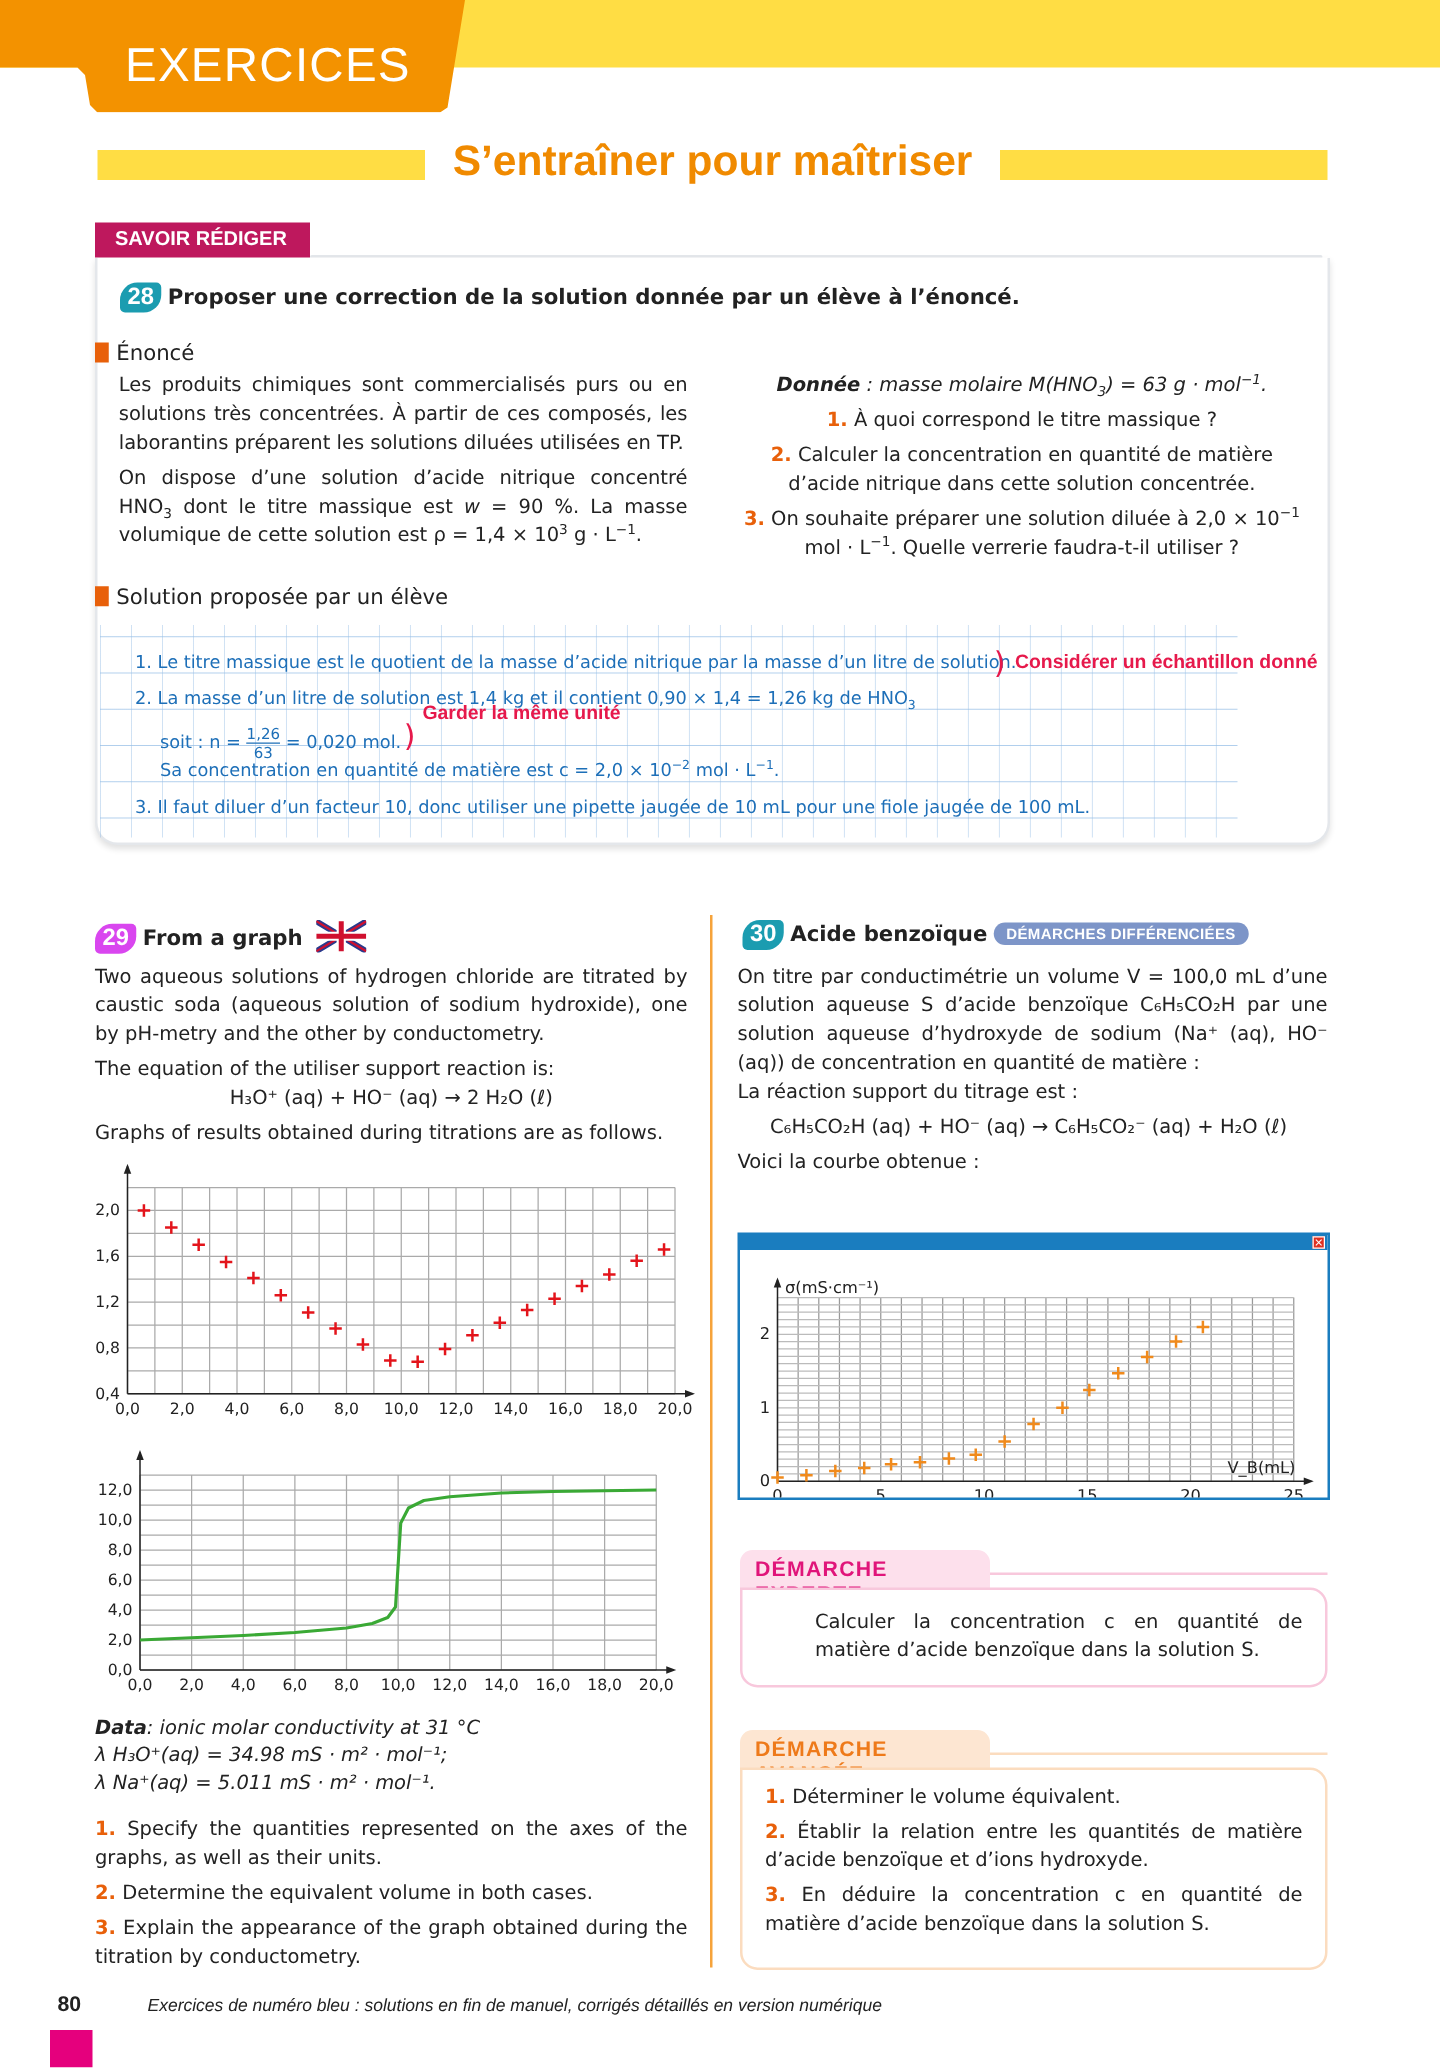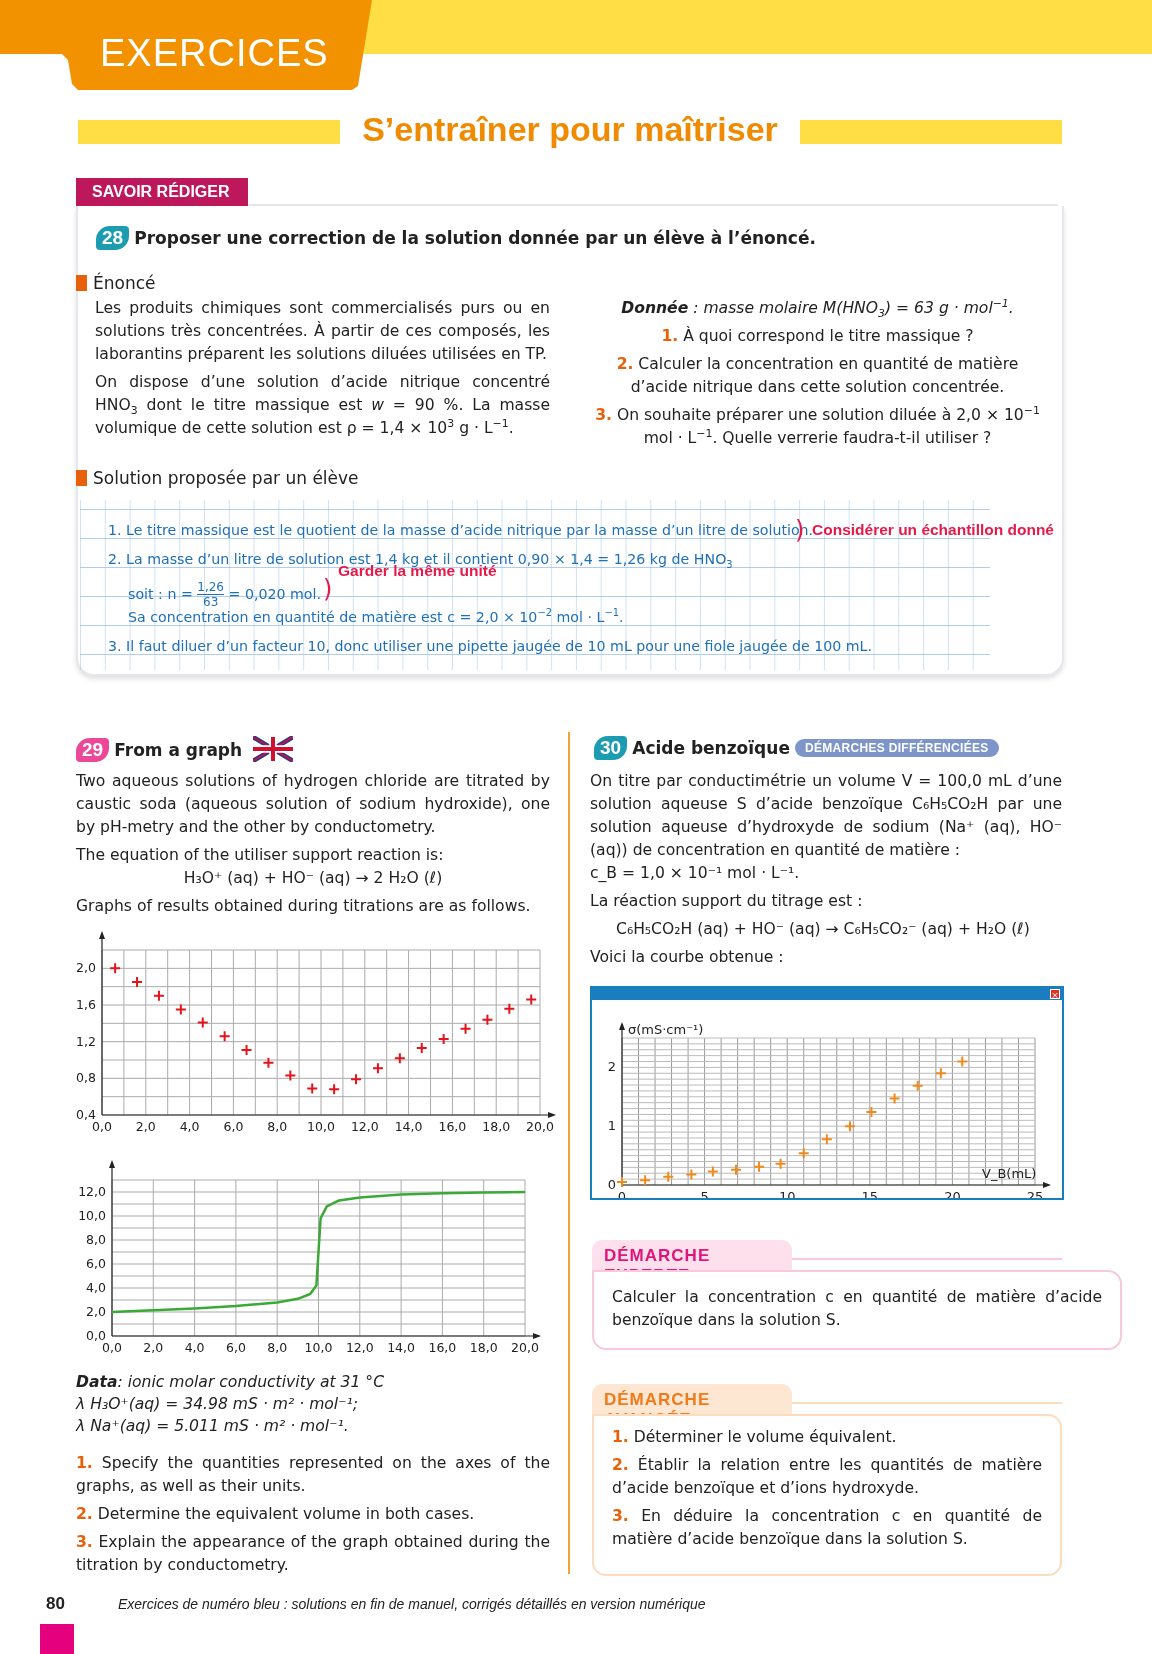--- a/index.html
+++ b/index.html
@@ -13,21 +13,21 @@
   .tab-ex-title { left: 100px; top: 32px; font-family: "Liberation Sans", sans-serif; font-size: 38px; color: #fff; letter-spacing: 1px; }
   .sub-bar { height: 24px; top: 120px; background: #ffdd44; }
   .sub-title { left: 350px; top: 110px; width: 440px; text-align: center; font-family: "Liberation Sans", sans-serif; font-weight: bold; font-size: 34px; color: #f08a00; }
   
   .sr-label { left: 76px; top: 178px; width: 172px; height: 28px; background: #be185d; color: #fff; font-family: "Liberation Sans", sans-serif; font-weight: bold; font-size: 16px; padding: 5px 16px; }
   .sr-box { left: 76px; top: 206px; width: 988px; height: 470px; border: 2px solid #e4e7eb; border-top: none; border-radius: 0 0 18px 18px; background: #fff;
             box-shadow: 0 3px 5px rgba(0,0,0,0.12); }
   .sr-box-topline { left: 248px; top: 204px; width: 810px; height: 3px; background: #e4e7eb; border-radius: 2px; }
   .num-badge { display: inline-block; color: #fff; font-family: "Liberation Sans", sans-serif; font-weight: bold; font-size: 19px; padding: 1px 6px; border-radius: 14px 4px 14px 4px; }
   .num-teal { background: #1b9cb0; }
-  .num-orange { background: #ec4899; }
+  .num-orange { background: #d946ef; }
   .ex-title { font-weight: bold; font-size: 17px; color: #222; }
   .sec-head { font-family: "DejaVu Sans", sans-serif; font-size: 17px; color: #222; }
   .sec-head .sq { display: inline-block; width: 11px; height: 16px; background: #e8600a; margin-right: 6px; vertical-align: -2px; }
   .txt { font-size: 15.6px; line-height: 23px; text-align: justify; color: #222; }
   .txt p { margin-bottom: 5px; }
   .ornum { color: #e8600a; font-weight: bold; }
   sub, sup { font-size: 0.7em; line-height: 0; }
   
   .grid-paper { left: 80px; top: 500px; width: 910px; height: 170px;
     background-image:
@@ -257,21 +257,20 @@
   <p><span class="ornum">3.</span><span> Explain the appearance of the graph obtained during the titration by conductometry.</span></p>
 </div>
 
 <div class="abs" style="left:594px;top:736px;">
   <span class="num-badge num-teal">30</span>
   <span class="ex-title">Acide benzoïque</span>
   <span class="pill">DÉMARCHES DIFFÉRENCIÉES</span>
 </div>
 <div class="abs txt" style="left:590px;top:770px;width:472px;">
   <p style="margin-bottom:0;">On titre par conductimétrie un volume V = 100,0 mL d’une solution aqueuse S d’acide benzoïque C₆H₅CO₂H par une solution aqueuse d’hydroxyde de sodium (Na⁺ (aq), HO⁻ (aq)) de concentration en quantité de matière :</p>
-  <p>c_B = 1,0 × 10⁻¹ mol · L⁻¹.</p>
   <p>La réaction support du titrage est :</p>
   <p style="padding-left:26px;">C₆H₅CO₂H (aq) + HO⁻ (aq) → C₆H₅CO₂⁻ (aq) + H₂O (ℓ)</p>
   <p>Voici la courbe obtenue :</p>
 </div>
 
 <div class="abs" style="left:590px;top:986px;width:474px;height:214px;border:2px solid #1a7dbf;background:#fff;">
   <div style="height:12px;background:#1a7dbf;position:relative;">
     <span style="position:absolute;right:2px;top:1px;width:10px;height:10px;background:#e03020;color:#fff;font-size:9px;line-height:10px;text-align:center;border:1px solid #fff;">×</span>
   </div>
   <svg id="chart3" width="470" height="198">
@@ -355,21 +354,21 @@
       <path d="M252.976,126.19999999999999 H262.976 M257.976,121.19999999999999 V131.2" stroke="#f08a1c" stroke-width="2"></path>
       <path d="M274.452,112.088 H284.452 M279.452,107.088 V117.088" stroke="#f08a1c" stroke-width="2"></path>
       <path d="M297.58000000000004,98.56400000000001 H307.58000000000004 M302.58000000000004,93.56400000000001 V103.56400000000001" stroke="#f08a1c" stroke-width="2"></path>
       <path d="M320.70799999999997,85.62800000000001 H330.70799999999997 M325.70799999999997,80.62800000000001 V90.62800000000001" stroke="#f08a1c" stroke-width="2"></path>
       <path d="M343.836,73.28 H353.836 M348.836,68.28 V78.28" stroke="#f08a1c" stroke-width="2"></path>
       <path d="M365.312,61.51999999999998 H375.312 M370.312,56.51999999999998 V66.51999999999998" stroke="#f08a1c" stroke-width="2"></path>
     </svg>
 </div>
 
 <div class="abs dem-label" style="left:592px;top:1240px;width:200px;background:#fde0ec;color:#e0157a;">DÉMARCHE EXPERTE</div>
-<div class="abs dem-box" style="left:592px;top:1270px;width:530px;height:80px;border-color:#f8c8dc;">
+<div class="abs dem-box" style="left:592px;top:1270px;width:470px;height:80px;border-color:#f8c8dc;padding-left:40px;">
   <p class="txt" style="padding:14px 18px;">Calculer la concentration c en quantité de matière d’acide benzoïque dans la solution S.</p>
 </div>
 <div class="abs" style="left:792px;top:1258px;width:270px;height:2px;background:#f8c8dc;"></div>
 
 <div class="abs dem-label" style="left:592px;top:1384px;width:200px;background:#fde6d2;color:#ee7a1a;">DÉMARCHE AVANCÉE</div>
 <div class="abs dem-box" style="left:592px;top:1414px;width:470px;height:162px;border-color:#fbdcbf;">
   <div class="txt" style="padding:10px 18px;">
     <p><span class="ornum">1.</span><span> Déterminer le volume équivalent.</span></p>
     <p><span class="ornum">2.</span><span> Établir la relation entre les quantités de matière d’acide benzoïque et d’ions hydroxyde.</span></p>
     <p><span class="ornum">3.</span><span> En déduire la concentration c en quantité de matière d’acide benzoïque dans la solution S.</span></p>

